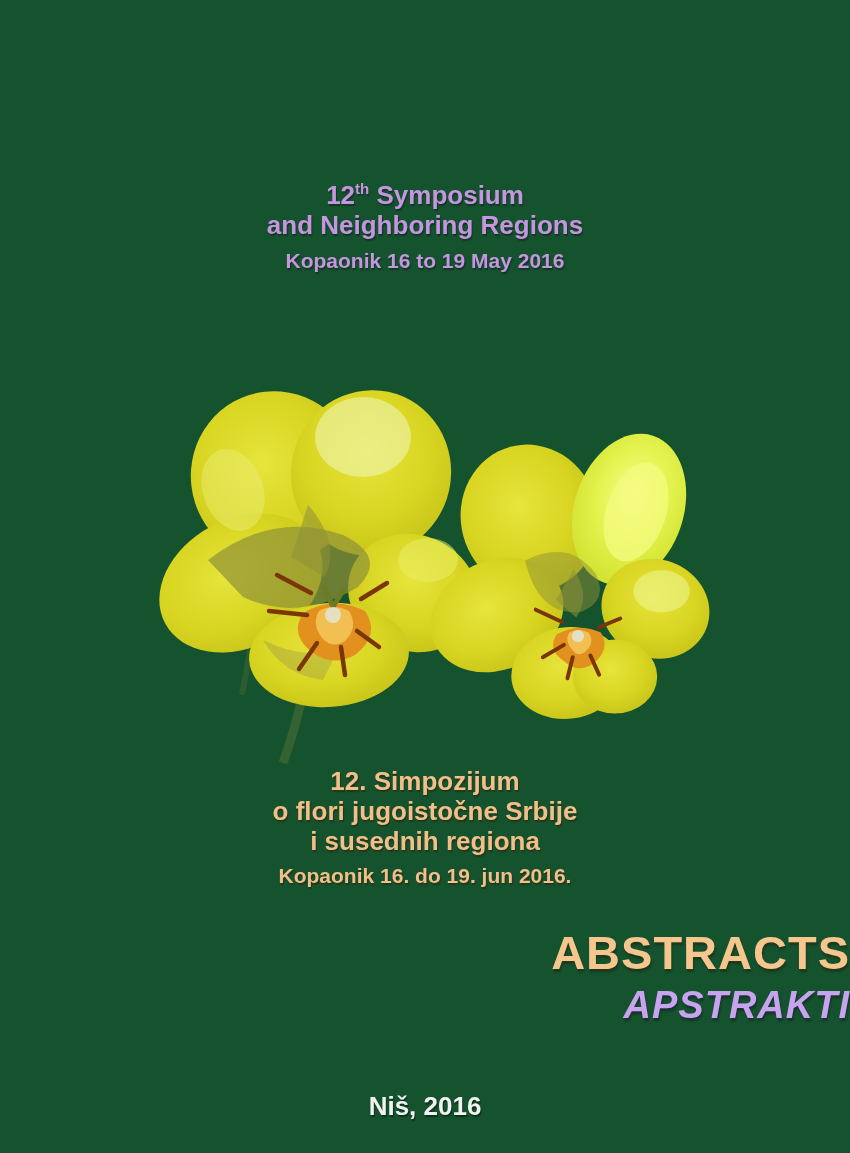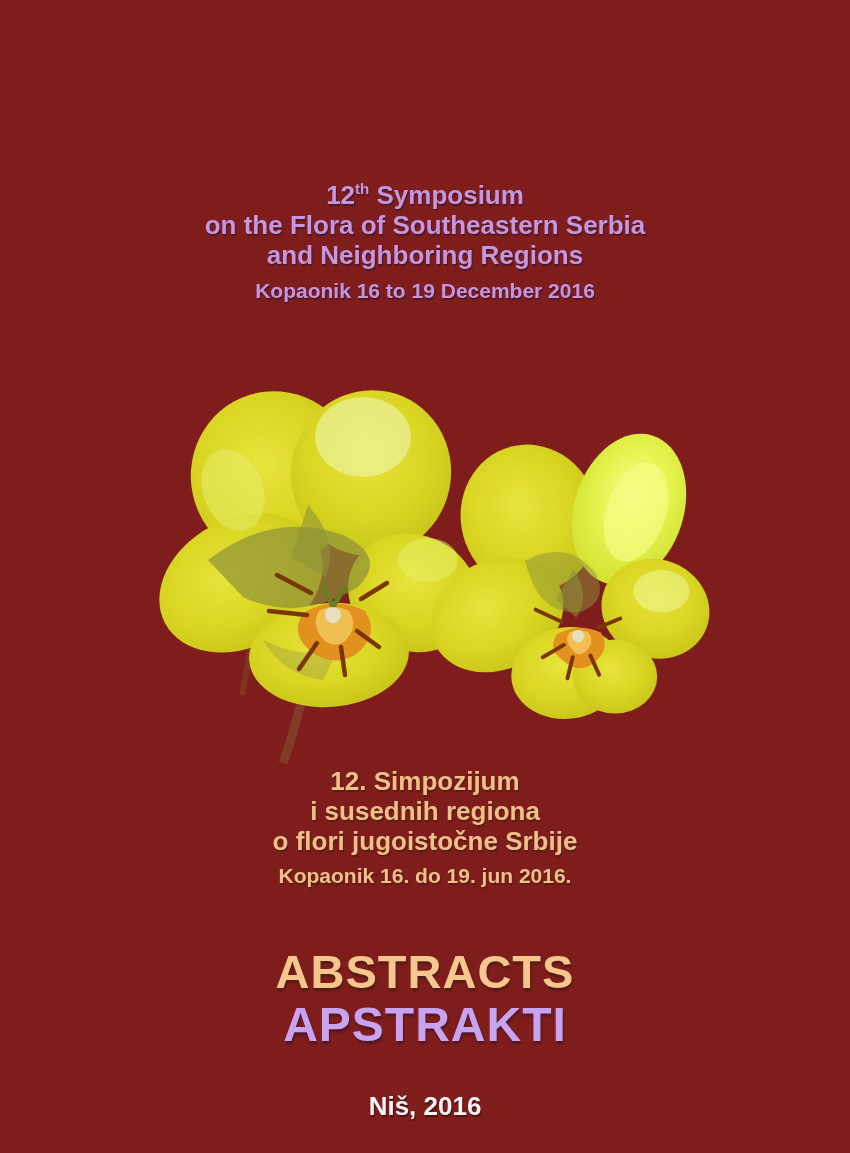--- a/index.html
+++ b/index.html
@@ -4,21 +4,21 @@
 <style>
   html, body {
     margin: 0;
     padding: 0;
     background: #4c4a4b;
   }
   .cover {
     position: relative;
     width: 850px;
     height: 1153px;
-    background: #7f1d1d;
+    background: #14532d;
     overflow: hidden;
     font-family: "Liberation Sans", sans-serif;
   }
   .block {
     position: absolute;
     left: 0;
     width: 850px;
     text-align: center;
     font-weight: 700;
   }
@@ -55,34 +55,35 @@
     text-shadow: 1px 2px 1px rgba(50,30,10,0.5);
   }
   .header-sr .date {
     margin-top: 7px;
     font-size: 21px;
     line-height: 25px;
     text-shadow: 1px 2px 1px rgba(50,30,10,0.5);
     text-align: center;
   }
   
-  .main-title { top: 945px; }
+  .main-title { top: 926px; text-align: right; }
   .main-title .abstracts {
     font-size: 47px;
     line-height: 53px;
     letter-spacing: 1px;
     color: #f5c68e;
     text-shadow: 1px 3px 2px rgba(40,25,10,0.45);
   }
   .main-title .apstrakti {
-    font-size: 48px;
+    font-size: 38px;
     line-height: 53px;
     letter-spacing: 1px;
     color: #c8a3f0;
     text-shadow: 1px 3px 2px rgba(30,15,45,0.45);
+    font-style: italic;
   }
   
   .footer {
     top: 1093px;
     color: #f2f2f2;
     font-size: 26px;
     line-height: 27px;
     text-shadow: 1px 2px 1px rgba(0,0,0,0.4);
   }
 </style>
@@ -155,29 +156,28 @@
         <path d="M-12,64 L-6,40"></path>
         <path d="M24,60 L14,38"></path>
         <path d="M48,-4 L24,6"></path>
       </g>
       <circle cx="0" cy="16" r="7" fill="#e5e0c4"></circle>
     </g>
   </svg>
 
   <div class="block header-en">
     <div class="line"><span>12</span><sup>th</sup><span> Symposium</span></div>
-    <div class="line">on the Flora of Southeastern Serbia</div>
     <div class="line">and Neighboring Regions</div>
-    <div class="date">Kopaonik 16 to 19 December 2016</div>
+    <div class="date">Kopaonik 16 to 19 May 2016</div>
   </div>
 
   <div class="block header-sr">
     <div class="line">12. Simpozijum</div>
+    <div class="line">o flori jugoistočne Srbije</div>
     <div class="line">i susednih regiona</div>
-    <div class="line">o flori jugoistočne Srbije</div>
     <div class="date">Kopaonik 16. do 19. jun 2016.</div>
   </div>
 
   <div class="block main-title">
     <div class="abstracts">ABSTRACTS</div>
     <div class="apstrakti">APSTRAKTI</div>
   </div>
 
   <div class="block footer">Niš, 2016</div>
 

